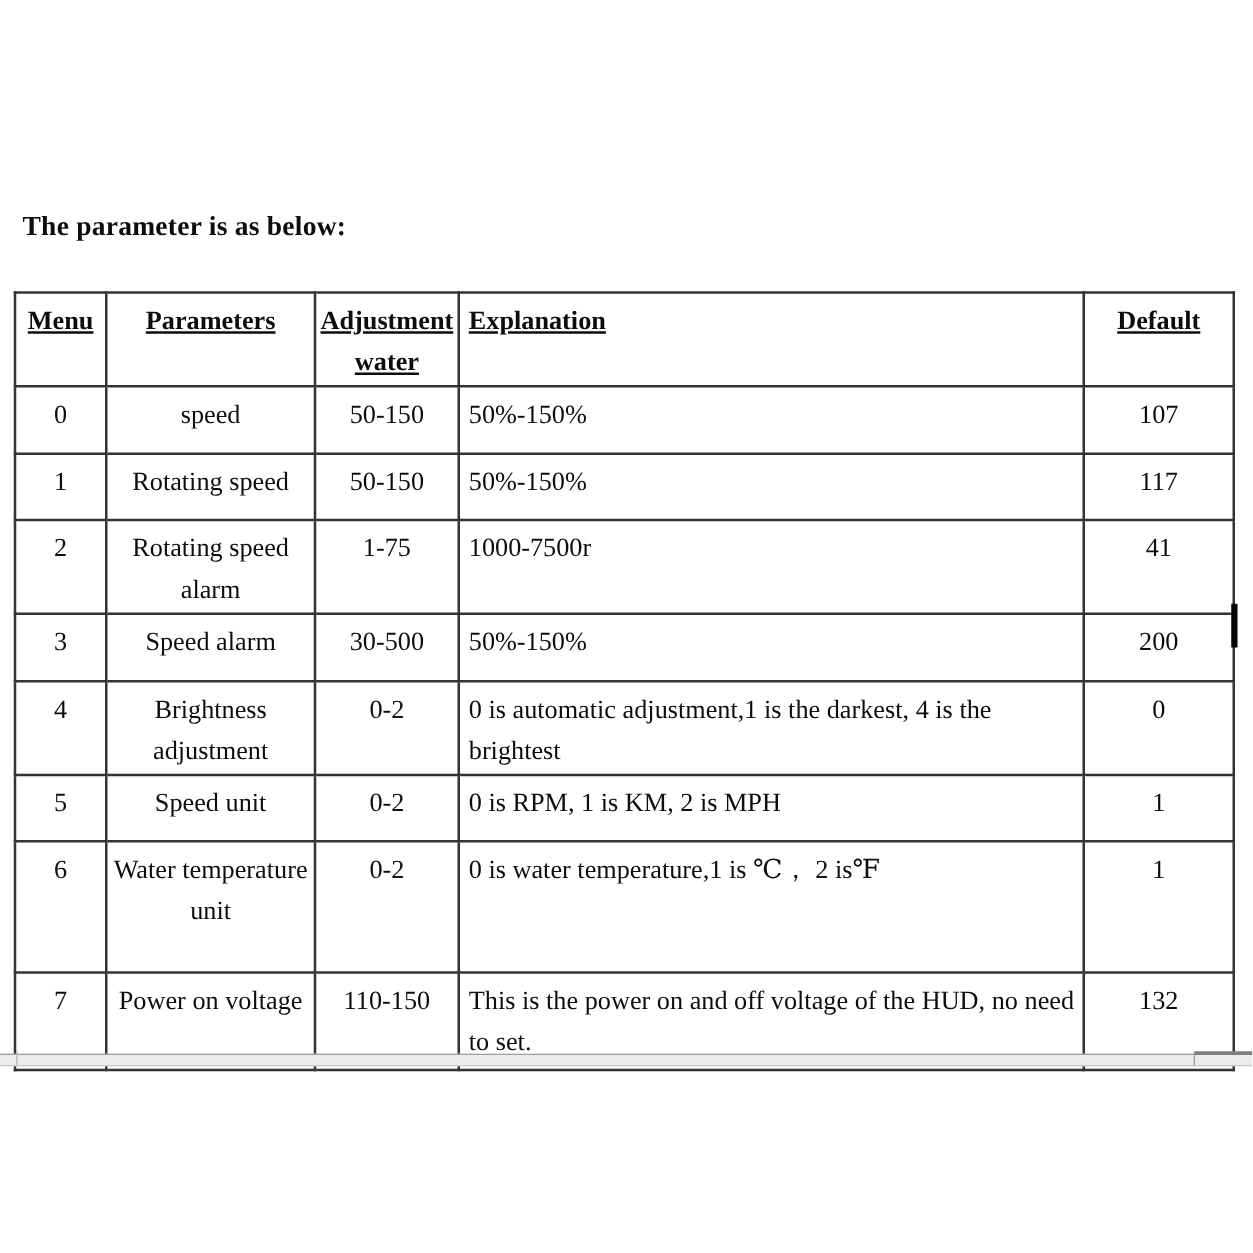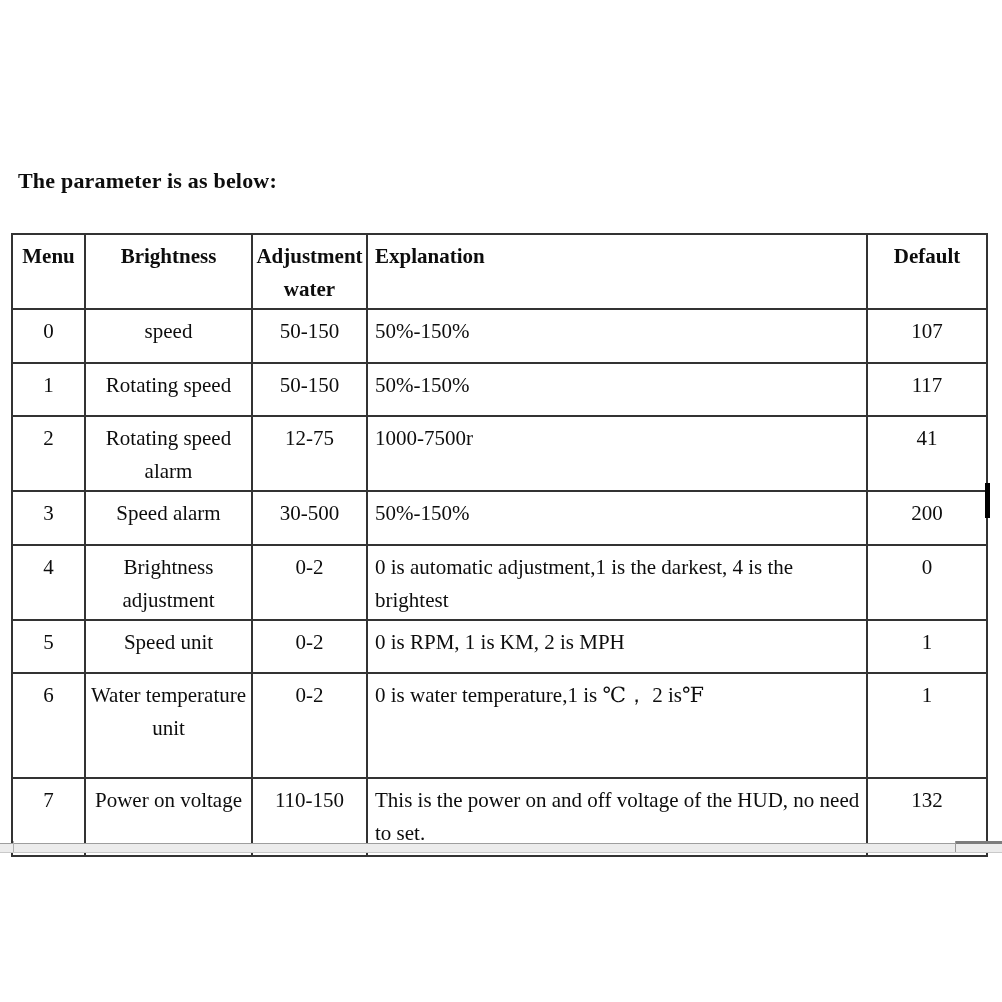--- a/index.html
+++ b/index.html
@@ -38,20 +38,21 @@
   .param-table th,
   .param-table td {
     border: 2px solid #333333;
     vertical-align: top;
     padding: 5px 2px 2px 2px;
     text-align: center;
     overflow: hidden;
   }
   .param-table th {
     font-weight: bold;
+    text-decoration: underline;
   }
   .param-table .col-explanation {
     text-align: left;
     padding-left: 7px;
   }
   .th-adjust {
     word-break: break-all;
   }
   tr.row-header { height: 73px; }
   tr.row-h54 { height: 54px; }
@@ -114,21 +115,21 @@
     <colgroup>
       <col style="width:73px">
       <col style="width:167px">
       <col style="width:115px">
       <col style="width:500px">
       <col style="width:120px">
     </colgroup>
     <tbody>
       <tr class="row-header">
         <th>Menu</th>
-        <th>Brightness</th>
+        <th>Parameters</th>
         <th class="th-adjust">Adjustment water</th>
         <th class="col-explanation">Explanation</th>
         <th>Default</th>
       </tr>
       <tr class="row-h54">
         <td>0</td>
         <td>speed</td>
         <td>50-150</td>
         <td class="col-explanation">50%-150%</td>
         <td>107</td>
@@ -136,21 +137,21 @@
       <tr class="row-h53">
         <td>1</td>
         <td>Rotating speed</td>
         <td>50-150</td>
         <td class="col-explanation">50%-150%</td>
         <td>117</td>
       </tr>
       <tr class="row-h65">
         <td>2</td>
         <td>Rotating speed alarm</td>
-        <td>12-75</td>
+        <td>1-75</td>
         <td class="col-explanation">1000-7500r</td>
         <td>41</td>
       </tr>
       <tr class="row-h54">
         <td>3</td>
         <td>Speed alarm</td>
         <td>30-500</td>
         <td class="col-explanation">50%-150%</td>
         <td>200</td>
       </tr>

